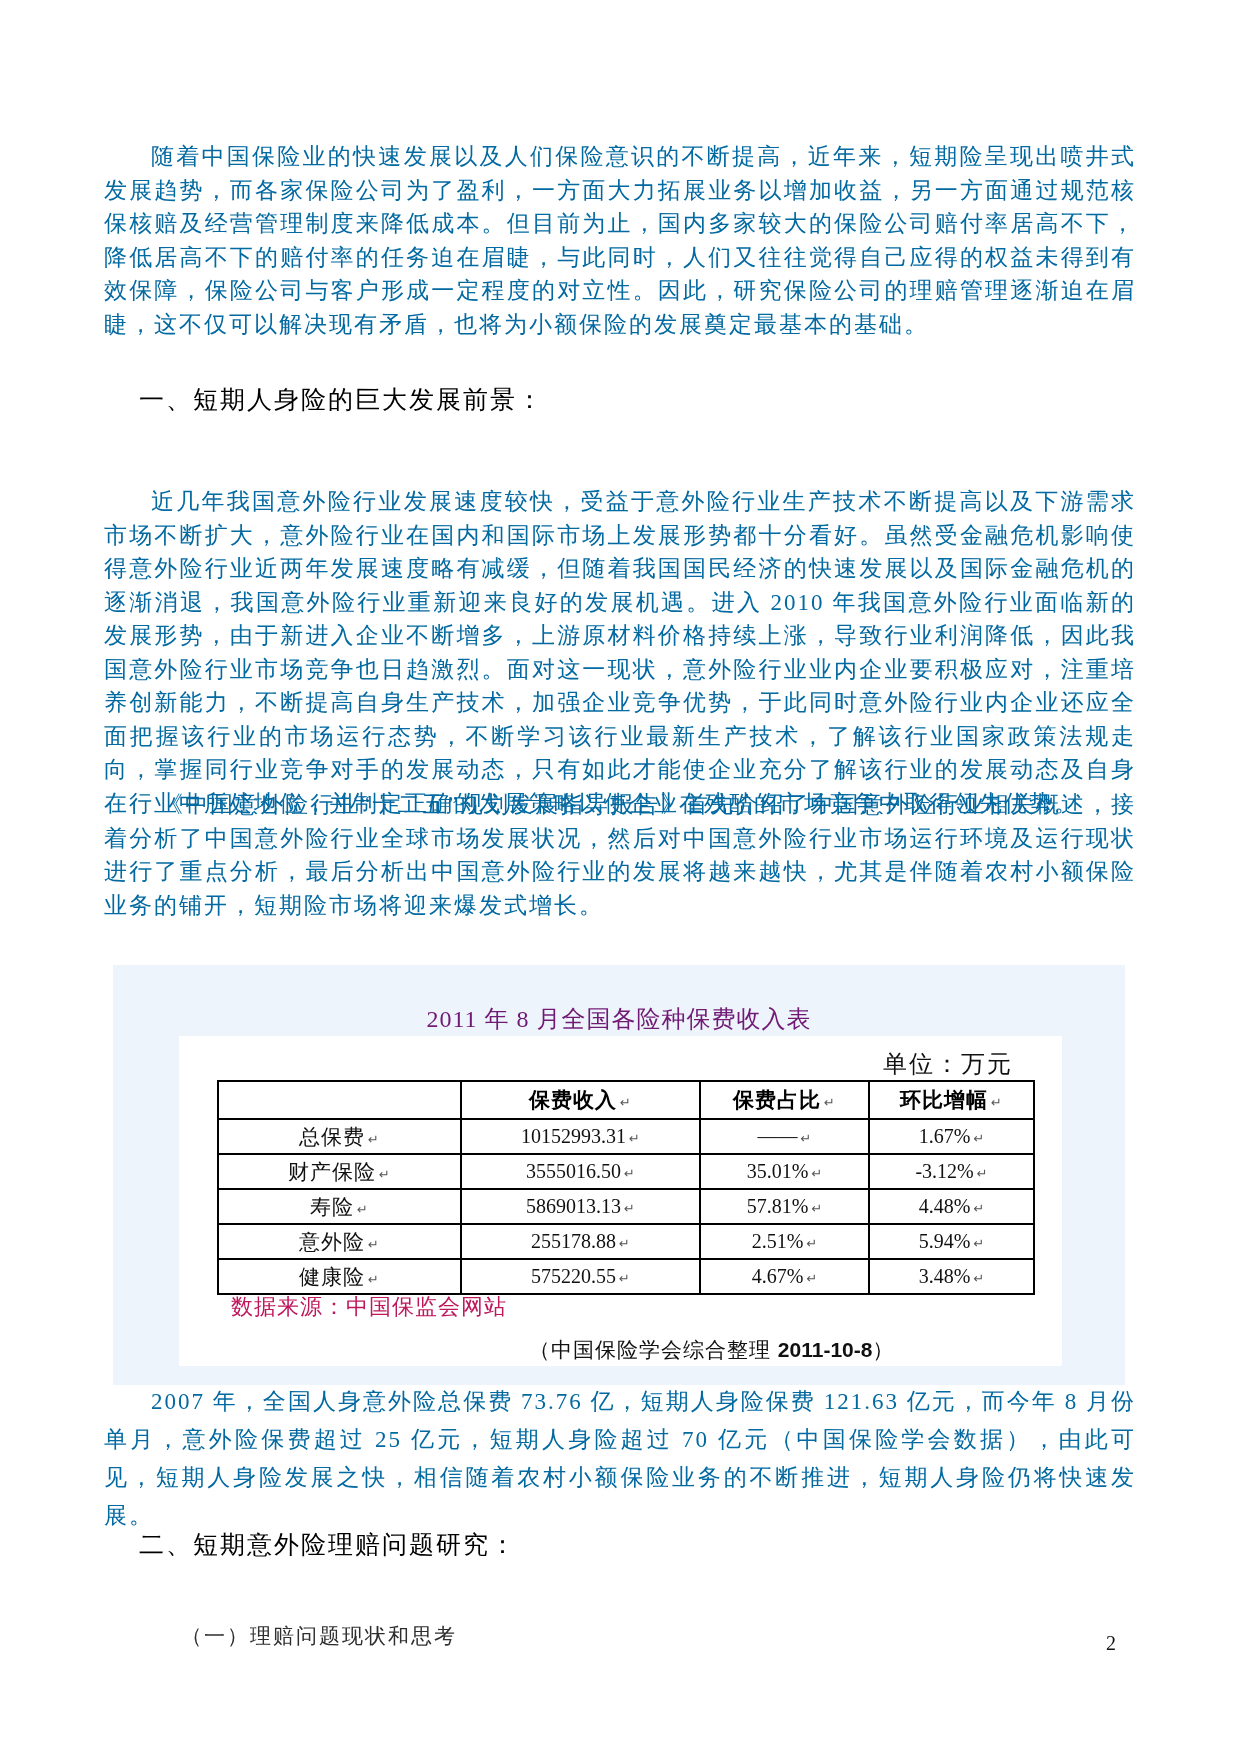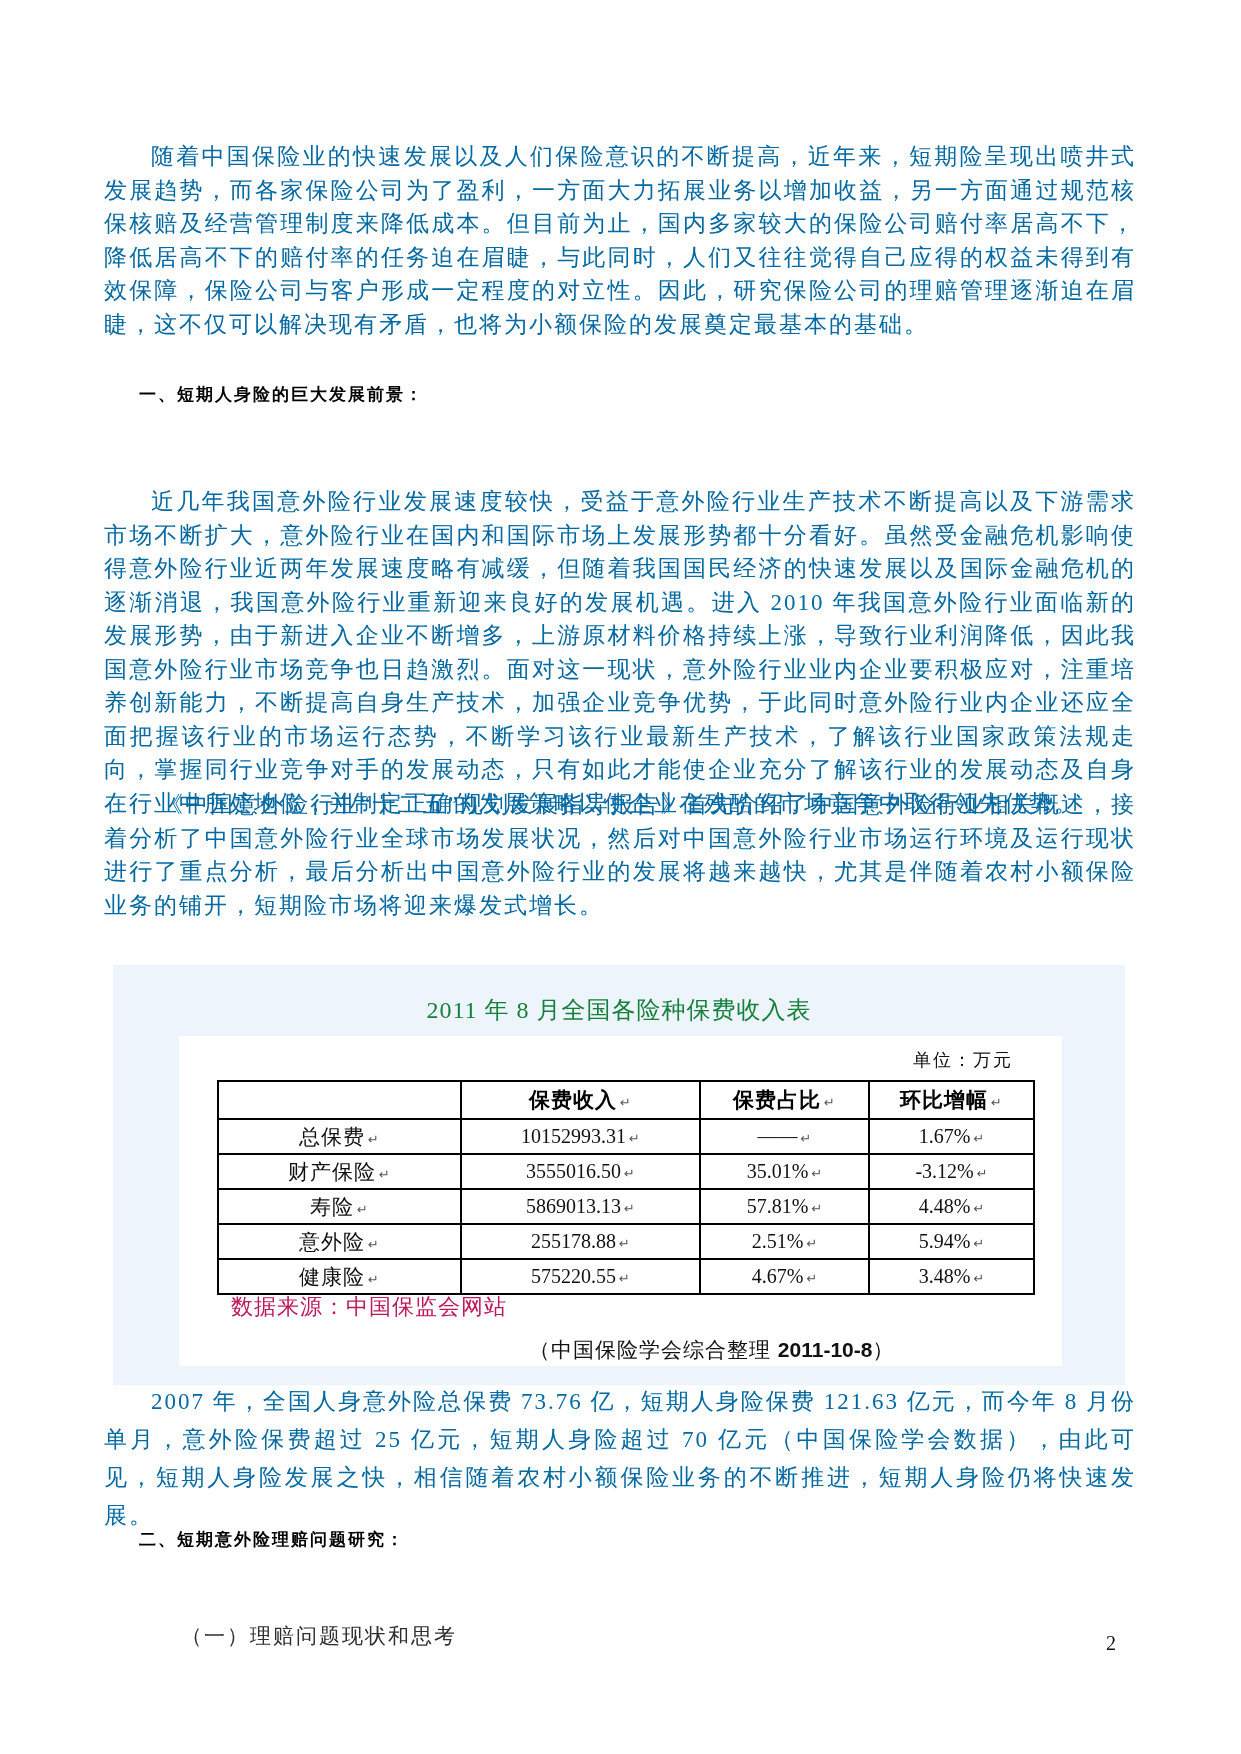--- a/index.html
+++ b/index.html
@@ -19,59 +19,59 @@
     line-height:33.5px;
     letter-spacing:2px;
     text-align:justify;
     color:#0369a1;
   }
   .indent2{text-indent:47px;}
   .indent3{text-indent:56px;}
   .heading{
     position:absolute;
     font-family:"Liberation Sans",sans-serif;
-    font-weight:700;
-    font-size:17px;
+    font-weight:400;
+    font-size:25px;
     letter-spacing:2px;
     color:#000;
     white-space:nowrap;
   }
   .subheading{
     position:absolute;
     font-size:21px;
     letter-spacing:2px;
     color:#2e2e2e;
     white-space:nowrap;
   }
   
   #table-panel{
     position:absolute;
     left:113px;top:965px;
     width:1012px;height:420px;
     background:#eef4fb;
   }
   #panel-title{
     position:absolute;
-    left:0;top:29px;width:100%;
+    left:0;top:38px;width:100%;
     text-align:center;
     font-size:24px;
     letter-spacing:1px;
-    color:#15803d;
+    color:#701a75;
   }
   #white-box{
     position:absolute;
     left:66px;top:71px;
     width:883px;height:330px;
     background:#ffffff;
   }
   #unit-label{
     position:absolute;
     right:49px;top:12px;
     font-family:"Liberation Sans",sans-serif;
-    font-size:18px;
+    font-size:24px;
     letter-spacing:2px;
     color:#111;
   }
   #premium-table{
     position:absolute;
     left:38px;top:44px;
     width:808px;
     border-collapse:collapse;
     table-layout:fixed;
   }

